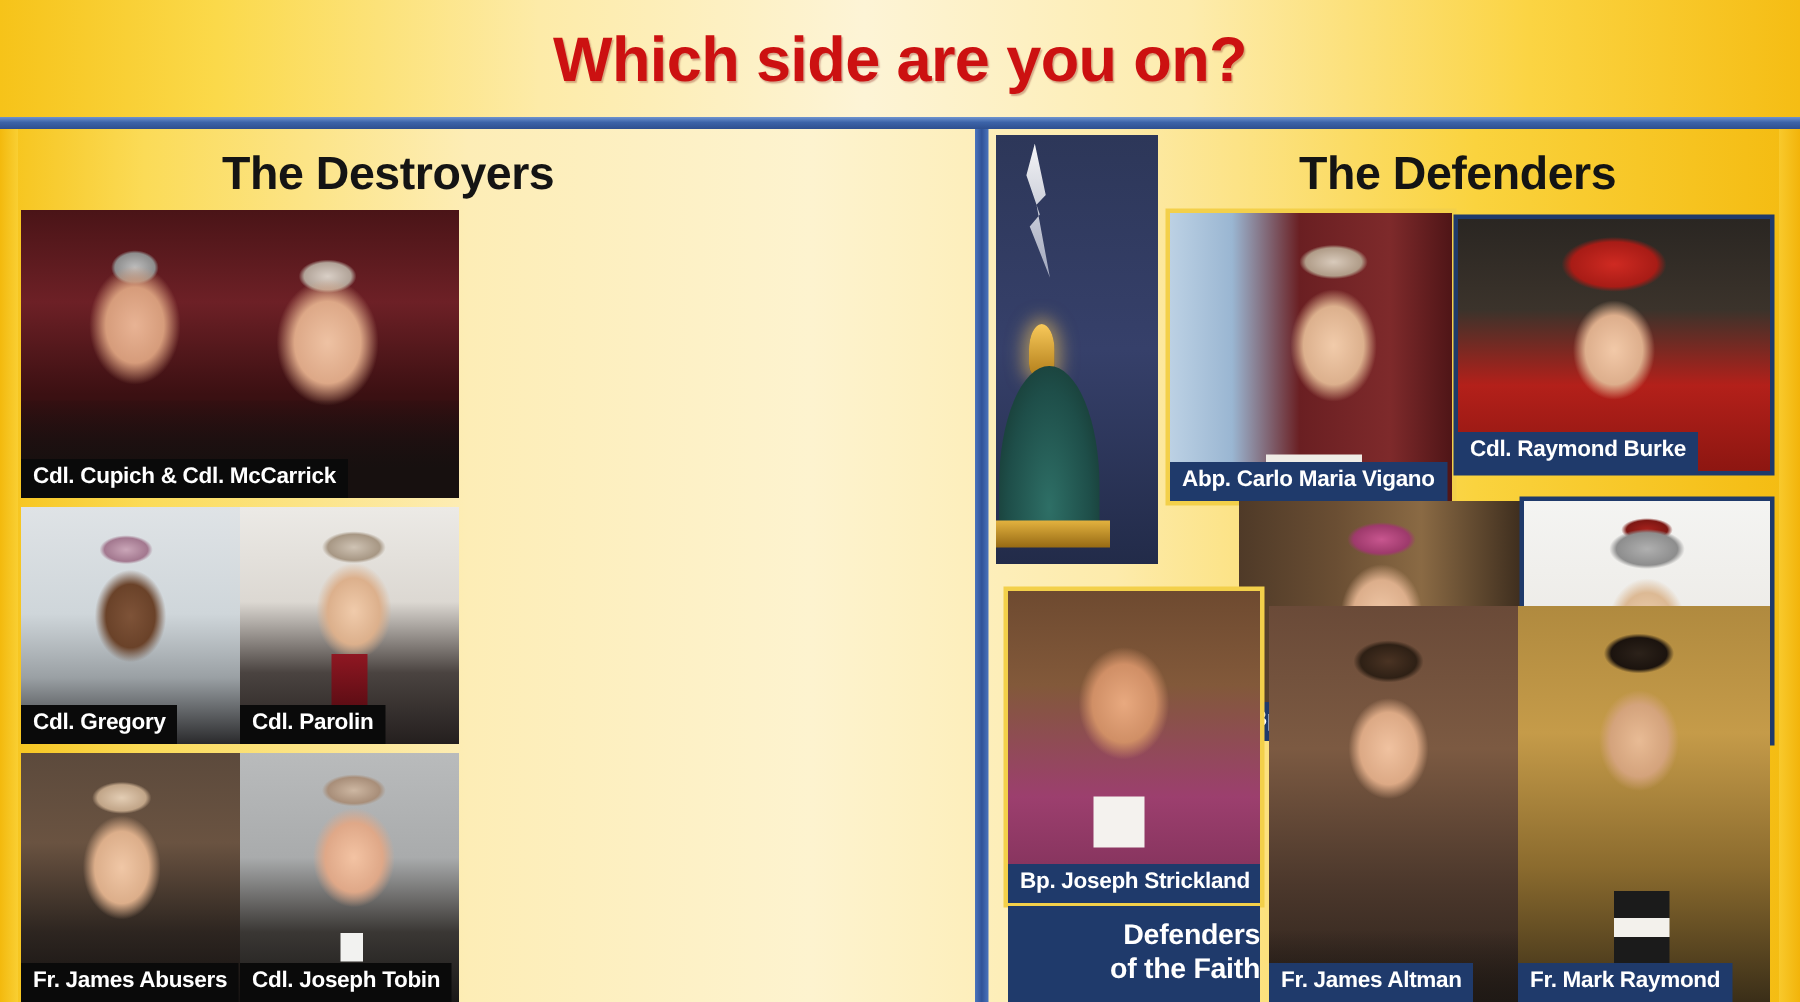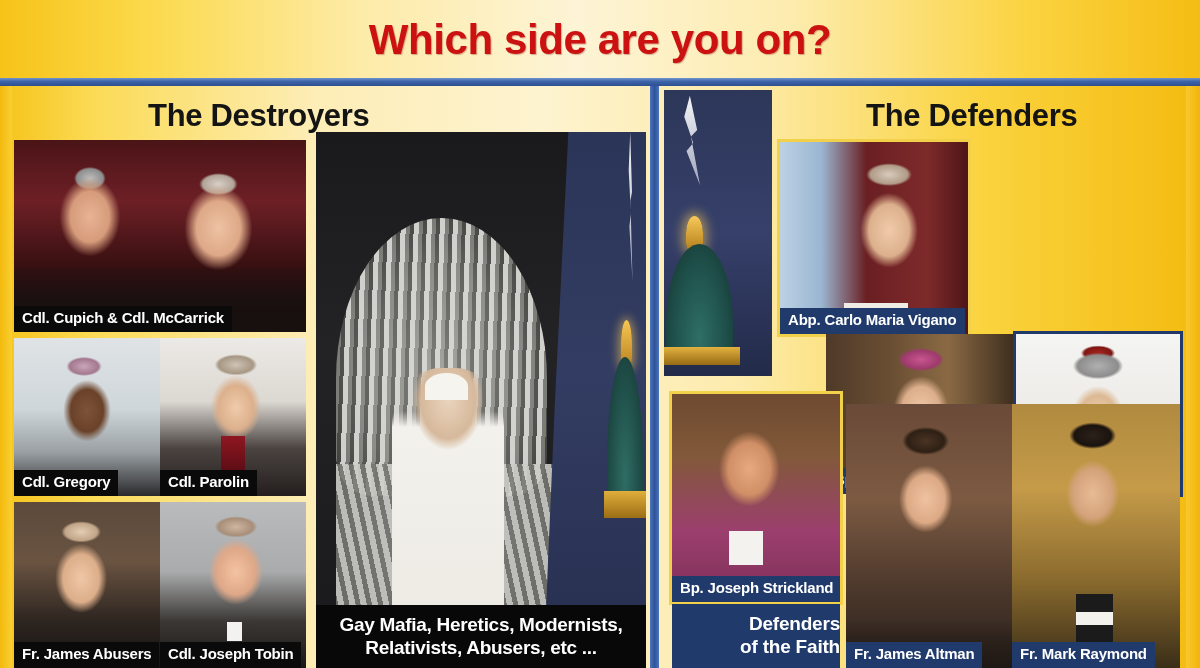--- a/index.html
+++ b/index.html
@@ -341,53 +341,39 @@
   <div class="tile" id="tile-martin">
     <div class="pic p-martin"></div>
     <div class="cap black">Fr. James Abusers</div>
   </div>
 
   <div class="tile" id="tile-tobin">
     <div class="pic p-tobin"></div>
     <div class="cap black">Cdl. Joseph Tobin</div>
   </div>
 
-  <div class="tile" id="tile-throne">
-    <div class="pic p-throne">
-      <div class="throne-spikes"></div>
-      <div class="throne-seatbase"></div>
-      <div class="pope-figure"></div>
-      <div class="pope-zucchetto"></div>
-      <div class="night-sky">
-        <div class="lightning"></div>
-        <div class="dome-lantern"></div>
-        <div class="dome"></div>
-        <div class="dome-base"></div>
-      </div>
-    </div>
-    <div class="cap-wide">
-      <div>Gay Mafia, Heretics, Modernists,</div>
-      <div>Relativists, Abusers, etc ...</div>
-    </div>
-  </div>
 
   <div class="tile" id="tile-sky">
     <div class="pic p-sky">
       <div class="sky-bolt"></div>
       <div class="sky-lantern"></div>
       <div class="sky-dome"></div>
       <div class="sky-base"></div>
     </div>
   </div>
 
   <div class="tile frame-gold" id="tile-vigano">
     <div class="pic p-vigano"></div>
     <div class="cap navy">Abp. Carlo Maria Vigano</div>
   </div>
 
+  <div class="tile frame-navy" id="tile-burke">
+    <div class="pic p-burke"></div>
+    <div class="cap navy">Cdl. Raymond Burke</div>
+  </div>
 
   <div class="tile" id="tile-schneider">
     <div class="pic p-schneider"></div>
     <div class="cap navy">Bp. Athanasius Schneider</div>
   </div>
 
   <div class="tile frame-navy" id="tile-zen">
     <div class="pic p-zen"></div>
     <div class="cap navy">Cdl. Joseph Zen</div>
   </div>

